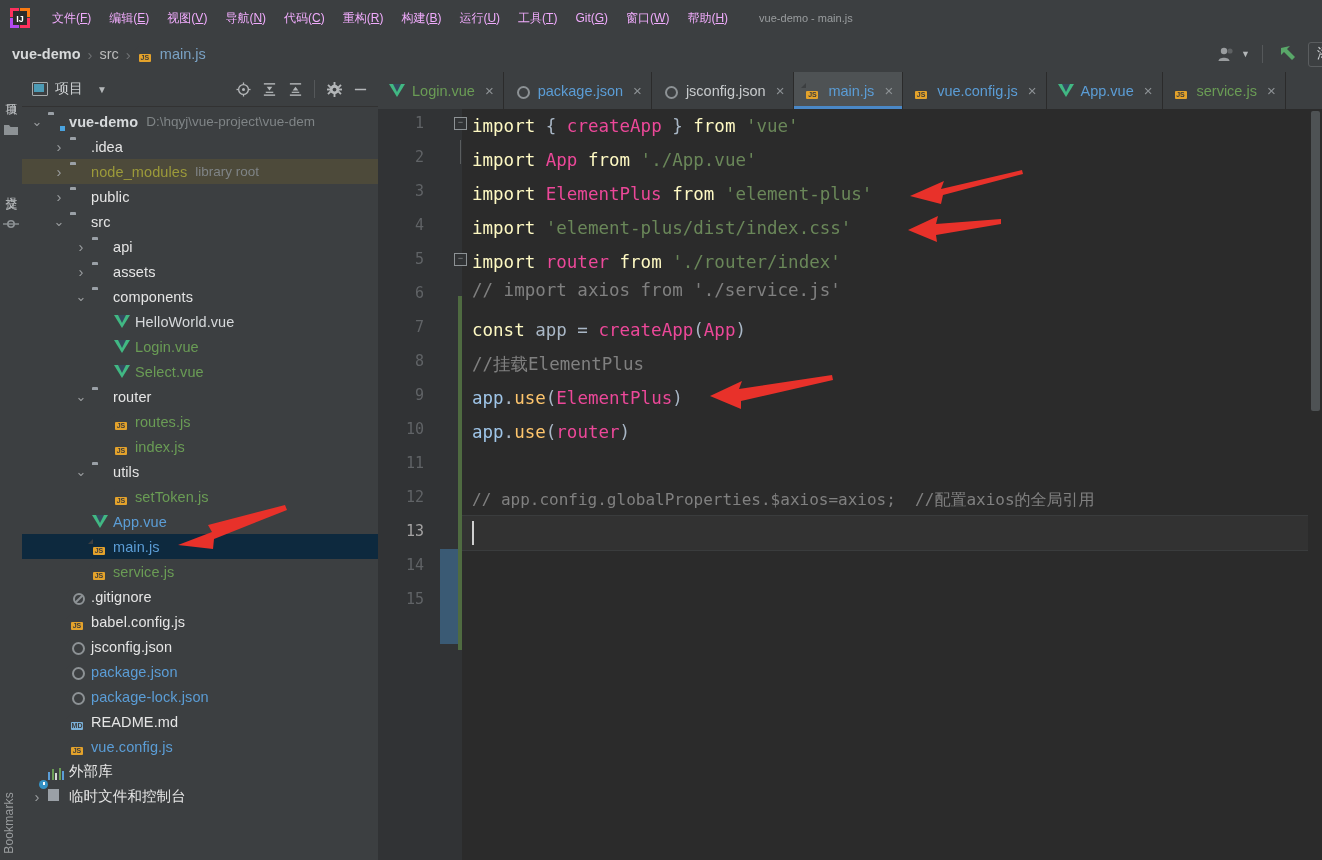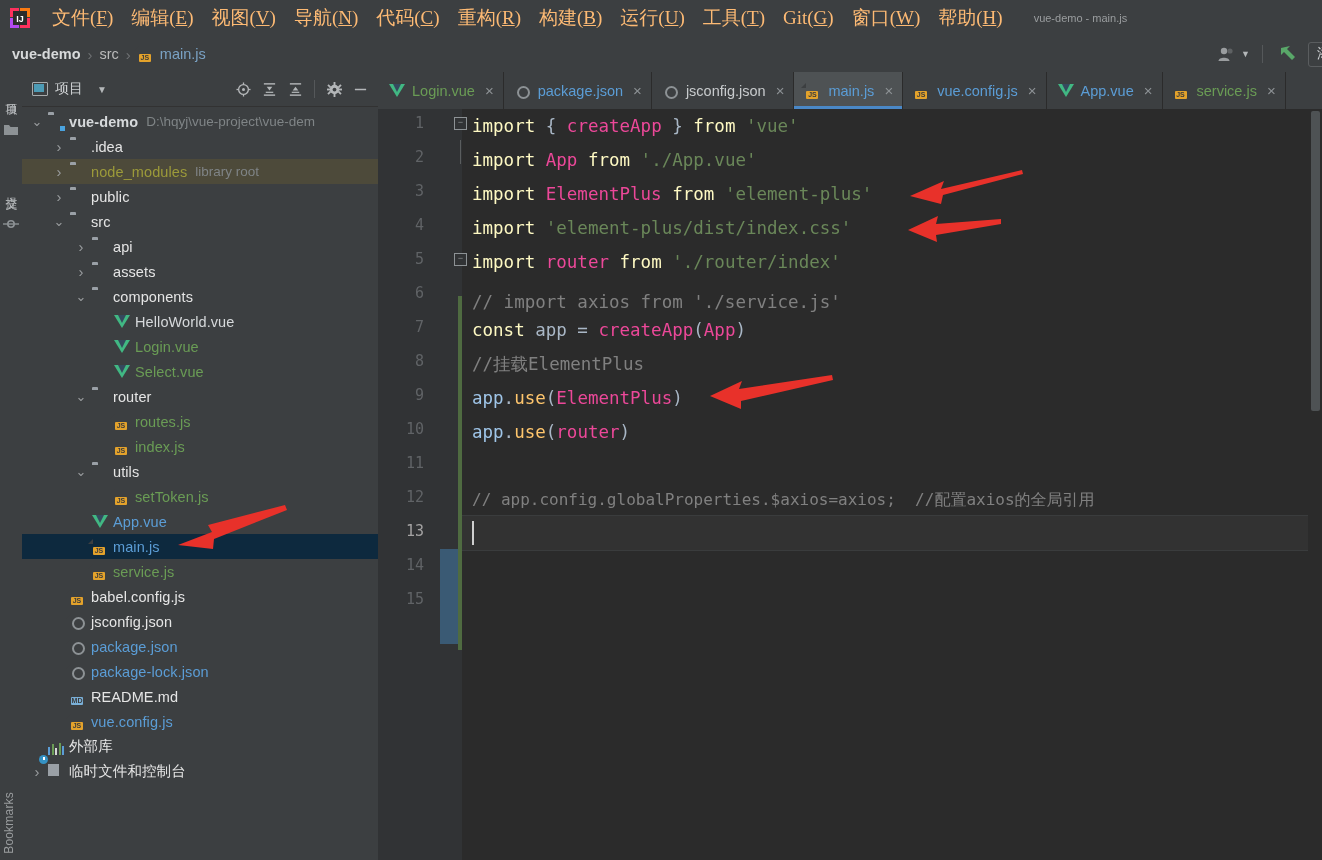--- a/index.html
+++ b/index.html
@@ -13,21 +13,21 @@
   .app{position:relative;width:1322px;height:860px;}
 
   
   .menubar{
     position:absolute;left:0;top:0;width:1322px;height:36px;
     background:#3c3f41;display:flex;align-items:center;
     border-bottom:1px solid #323232;
   }
   .ij-logo{width:22px;height:22px;margin-left:9px;margin-right:12px;position:relative;flex:none;}
   .menu-item{
-    padding:3px 9px;color:#fdba74;font-size:19px;white-space:nowrap;cursor:default;font-family:Liberation Serif, serif;
+    padding:3px 9px;color:#f0abfc;font-size:12px;white-space:nowrap;cursor:default;
   }
   .menu-item u{text-decoration:underline;}
   .win-title{margin-left:22px;color:#9a9d9f;font-size:11px;}
 
   
   .navbar{
     position:absolute;left:0;top:36px;width:1322px;height:36px;
     background:#3c3f41;display:flex;align-items:center;
     border-bottom:1px solid #2b2b2b;
   }
@@ -466,20 +466,26 @@
           <span class="arrow none">›</span>
           <span style="display: inline-block; width: 4px;"></span>
           <span class="ic"><span class="ic-file"></span><span class="badge badge-js">JS</span></span>
           <span class="lbl nm c-blue">main.js</span>
         </div>
         <div class="row" style="padding-left: 52px;">
           <span class="arrow none">›</span>
           <span style="display: inline-block; width: 4px;"></span>
           <span class="ic"><span class="ic-file"></span><span class="badge badge-js">JS</span></span>
           <span class="lbl nm c-green">service.js</span>
+        </div>
+        <div class="row" style="padding-left: 30px;">
+          <span class="arrow none">›</span>
+          <span style="display: inline-block; width: 4px;"></span>
+          <span class="ic"><span class="ic-file"></span><span class="gitig"></span></span>
+          <span class="lbl nm c-default">.gitignore</span>
         </div>
         <div class="row" style="padding-left: 30px;">
           <span class="arrow none">›</span>
           <span style="display: inline-block; width: 4px;"></span>
           <span class="ic"><span class="ic-file"></span><span class="badge badge-js">JS</span></span>
           <span class="lbl nm c-default">babel.config.js</span>
         </div>
         <div class="row" style="padding-left: 30px;">
           <span class="arrow none">›</span>
           <span style="display: inline-block; width: 4px;"></span>
@@ -599,21 +605,21 @@
       <div class="mark-blue" style="top:440px;height:95px;"></div>
     </div>
 
     <div class="code" id="code">
       <div class="caret" style="left:10px;top:412px;"></div>
     <div class="cl" style="top: 0px;"><span class="k">import </span><span class="op">{ </span><span class="cls">createApp</span><span class="op"> }</span><span class="k"> from </span><span class="s">'vue'</span></div>
         <div class="cl" style="top: 34px;"><span class="k">import </span><span class="cls">App</span><span class="k"> from </span><span class="s">'./App.vue'</span></div>
         <div class="cl" style="top: 68px;"><span class="k">import </span><span class="cls">ElementPlus</span><span class="k"> from </span><span class="s">'element-plus'</span></div>
         <div class="cl" style="top: 102px;"><span class="k">import </span><span class="s">'element-plus/dist/index.css'</span></div>
         <div class="cl" style="top: 136px;"><span class="k">import </span><span class="cls">router</span><span class="k"> from </span><span class="s">'./router/index'</span></div>
-        <div class="cl" style="top: 176px;"><span class="cm">// import axios from './service.js'</span></div>
+        <div class="cl" style="top: 164px;"><span class="cm">// import axios from './service.js'</span></div>
         <div class="cl" style="top: 204px;"><span class="k">const </span><span class="id">app</span><span class="op"> = </span><span class="cls">createApp</span><span class="op">(</span><span class="cls">App</span><span class="op">)</span></div>
         <div class="cl" style="top: 238px;"><span class="cm">//挂载ElementPlus</span></div>
         <div class="cl" style="top: 272px;"><span class="fld">app</span><span class="op">.</span><span class="fn">use</span><span class="op">(</span><span class="cls">ElementPlus</span><span class="op">)</span></div>
         <div class="cl" style="top: 306px;"><span class="fld">app</span><span class="op">.</span><span class="fn">use</span><span class="op">(</span><span class="cls">router</span><span class="op">)</span></div>
         <div class="cl" style="top: 374px; font-size: 16px;"><span class="cm">// app.config.globalProperties.$axios=axios;  //配置axios的全局引用</span></div>
         <div class="cl" style="top: 408px;"></div>
         <div class="cl" style="top: 442px;"></div>
         <div class="cl" style="top: 476px;"></div>
       </div>
 

